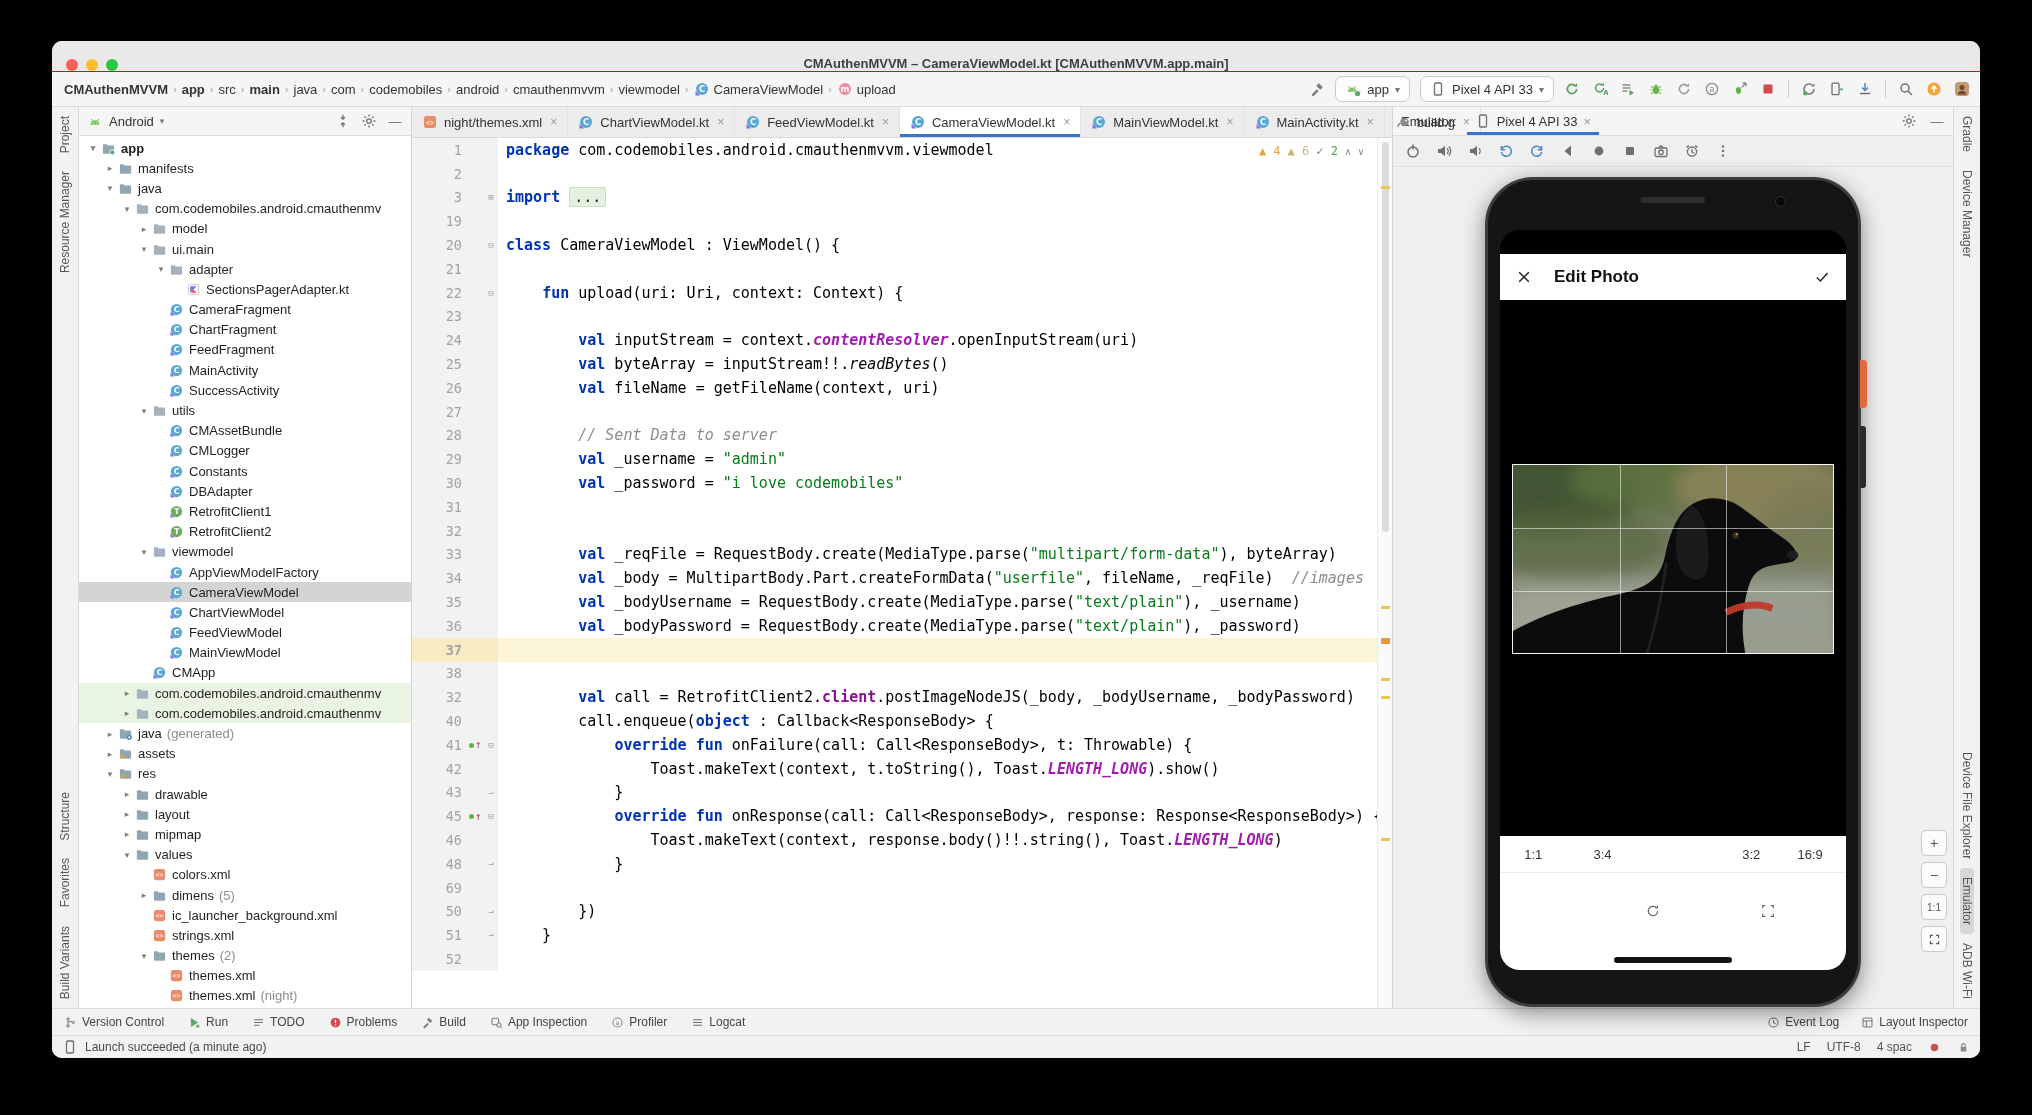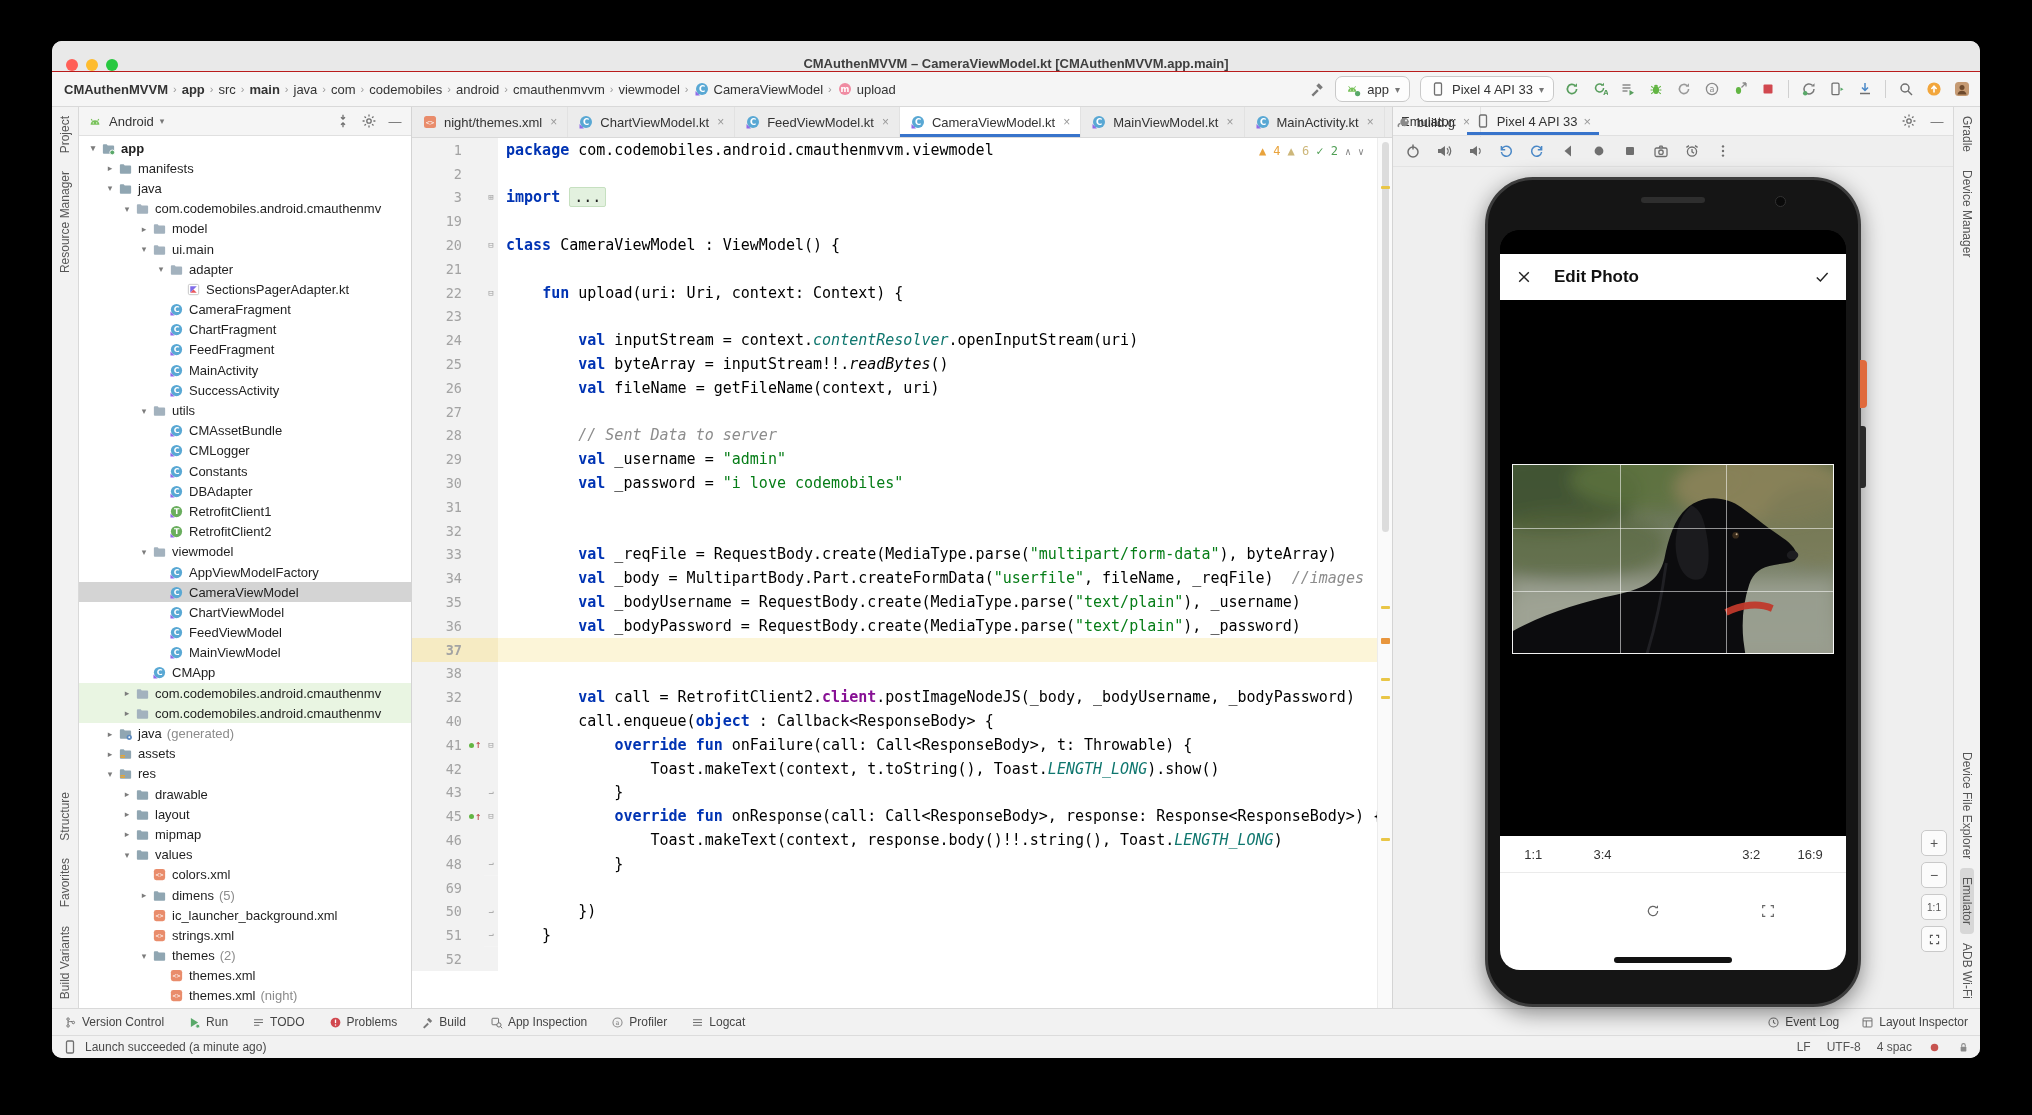--- a/index.html
+++ b/index.html
@@ -63,21 +63,21 @@
   .gut{width:72px;flex:none;background:#f2f2f2;display:flex;align-items:center;height:100%;}
   .gut .num{flex:1;text-align:right;color:#a3a3a3;font-size:13.5px;padding-right:4px;}
   .gut .mk{width:18px;text-align:center;font-size:10px;}
   .fold{width:14px;flex:none;height:100%;display:flex;align-items:center;justify-content:center;background:#f2f2f2;color:#9a9a9a;font-size:9px;}
   .codetext{flex:1;white-space:pre;padding-left:8px;height:100%;display:flex;align-items:center;}
   .cl.caret .codetext,.cl.caret{background:#fcf5d8;}
   .cl.caret .gut,.cl.caret .fold{background:#f6ebc3;font-weight:bold;}
   .k{color:#0033b3;font-weight:bold;}
   .s{color:#067d17;}
   .c{color:#8c8c8c;font-style:italic;}
-  .f{color:#0f766e;font-style:italic;}
+  .f{color:#a21caf;font-style:italic;font-weight:bold;}
   .m{font-style:italic;}
   .d{color:#871094;font-weight:bold;}
   .e{background:#e3f1df;border:1px solid #c6e0c0;border-radius:2px;padding:0 4px;color:#222;}
   .ovr-ic{color:#bb4444;font-size:11px;}
   .ovr-dot{display:inline-block;width:5px;height:5px;border-radius:50%;background:#62b543;margin-right:1px;vertical-align:middle;}
   .insp{position:absolute;top:4px;right:22px;display:flex;align-items:center;gap:7px;font-size:12px;color:#666;background:rgba(255,255,255,.85);padding:2px 6px;border-radius:4px;}
   .insp .w1{color:#e9a33c;}.insp .w2{color:#cdb77a;}.insp .ok{color:#4f9e54;}
   .insp .nav{color:#888;font-size:10px;}
   .estripe{position:absolute;top:0;right:0;bottom:0;width:14px;background:#fafafa;border-left:1px solid #ececec;}
   .estripe .thumb{position:absolute;right:3px;top:4px;width:7px;height:390px;background:#dcdcdc;border-radius:4px;}

